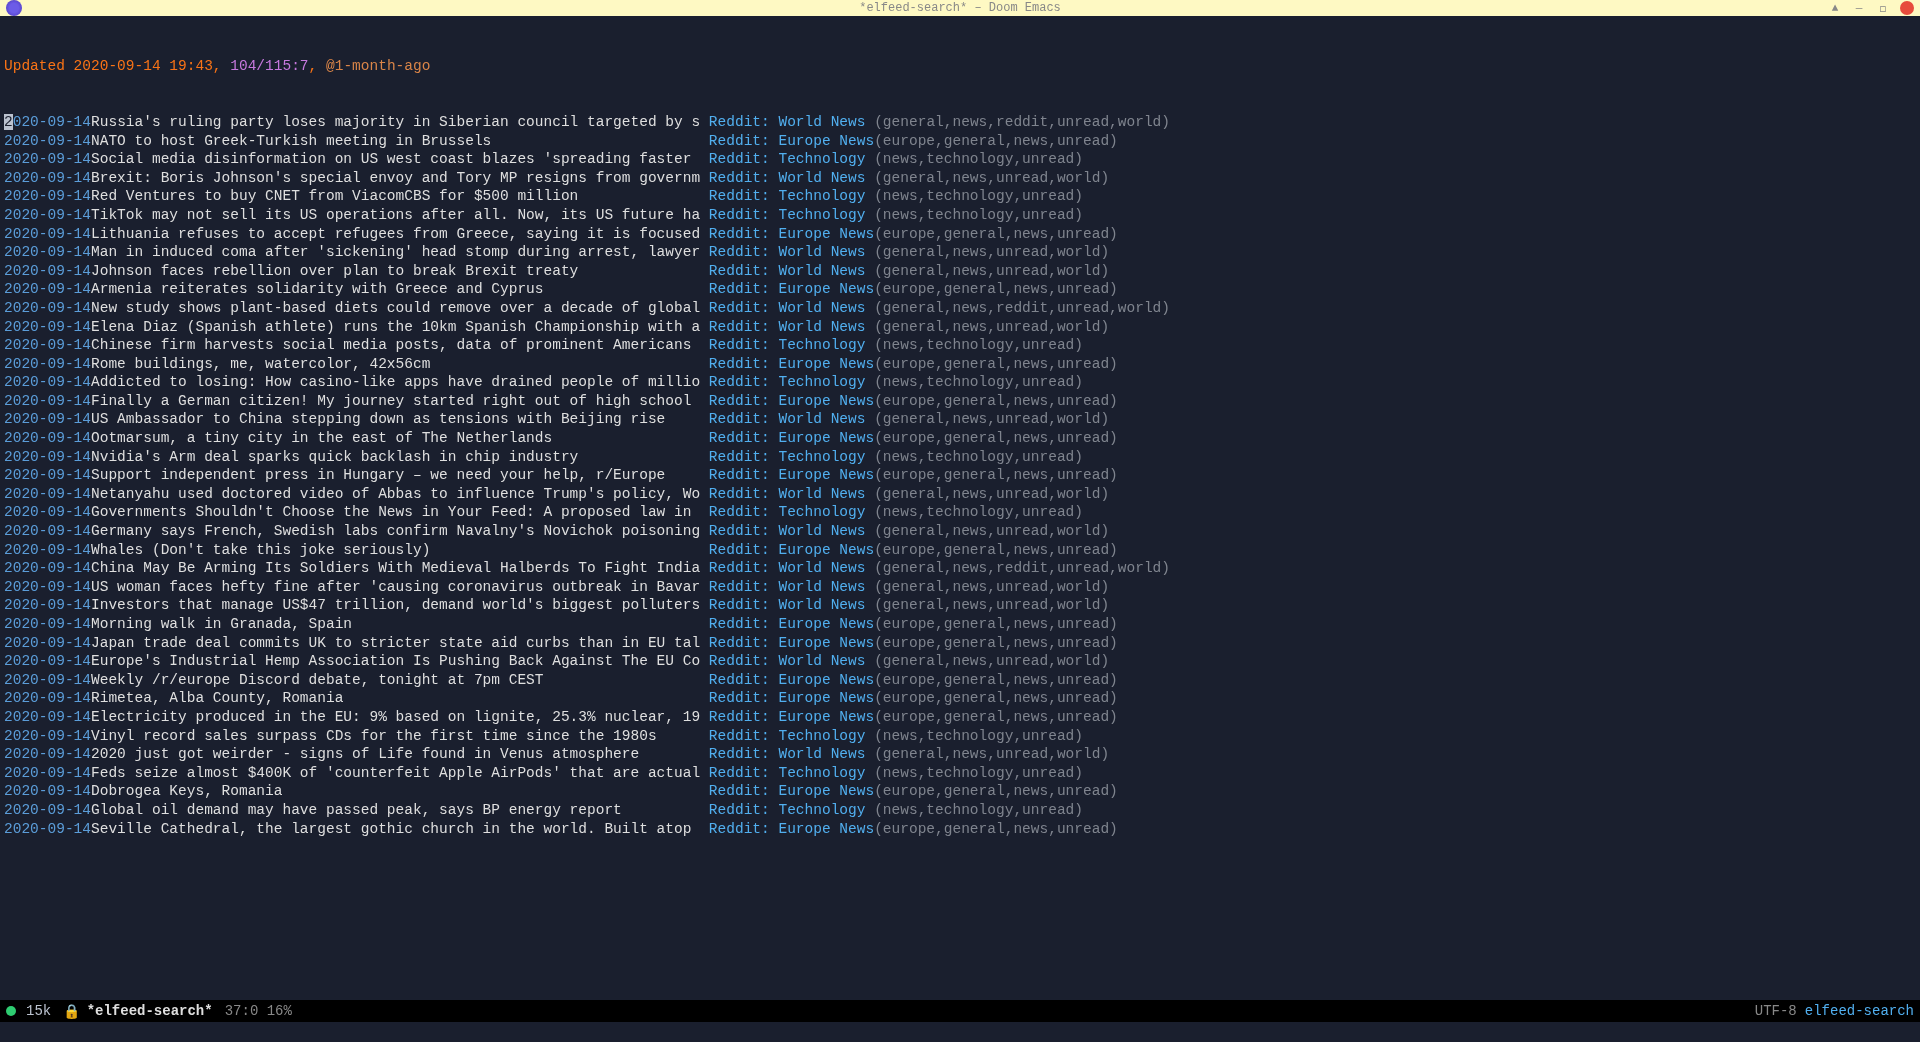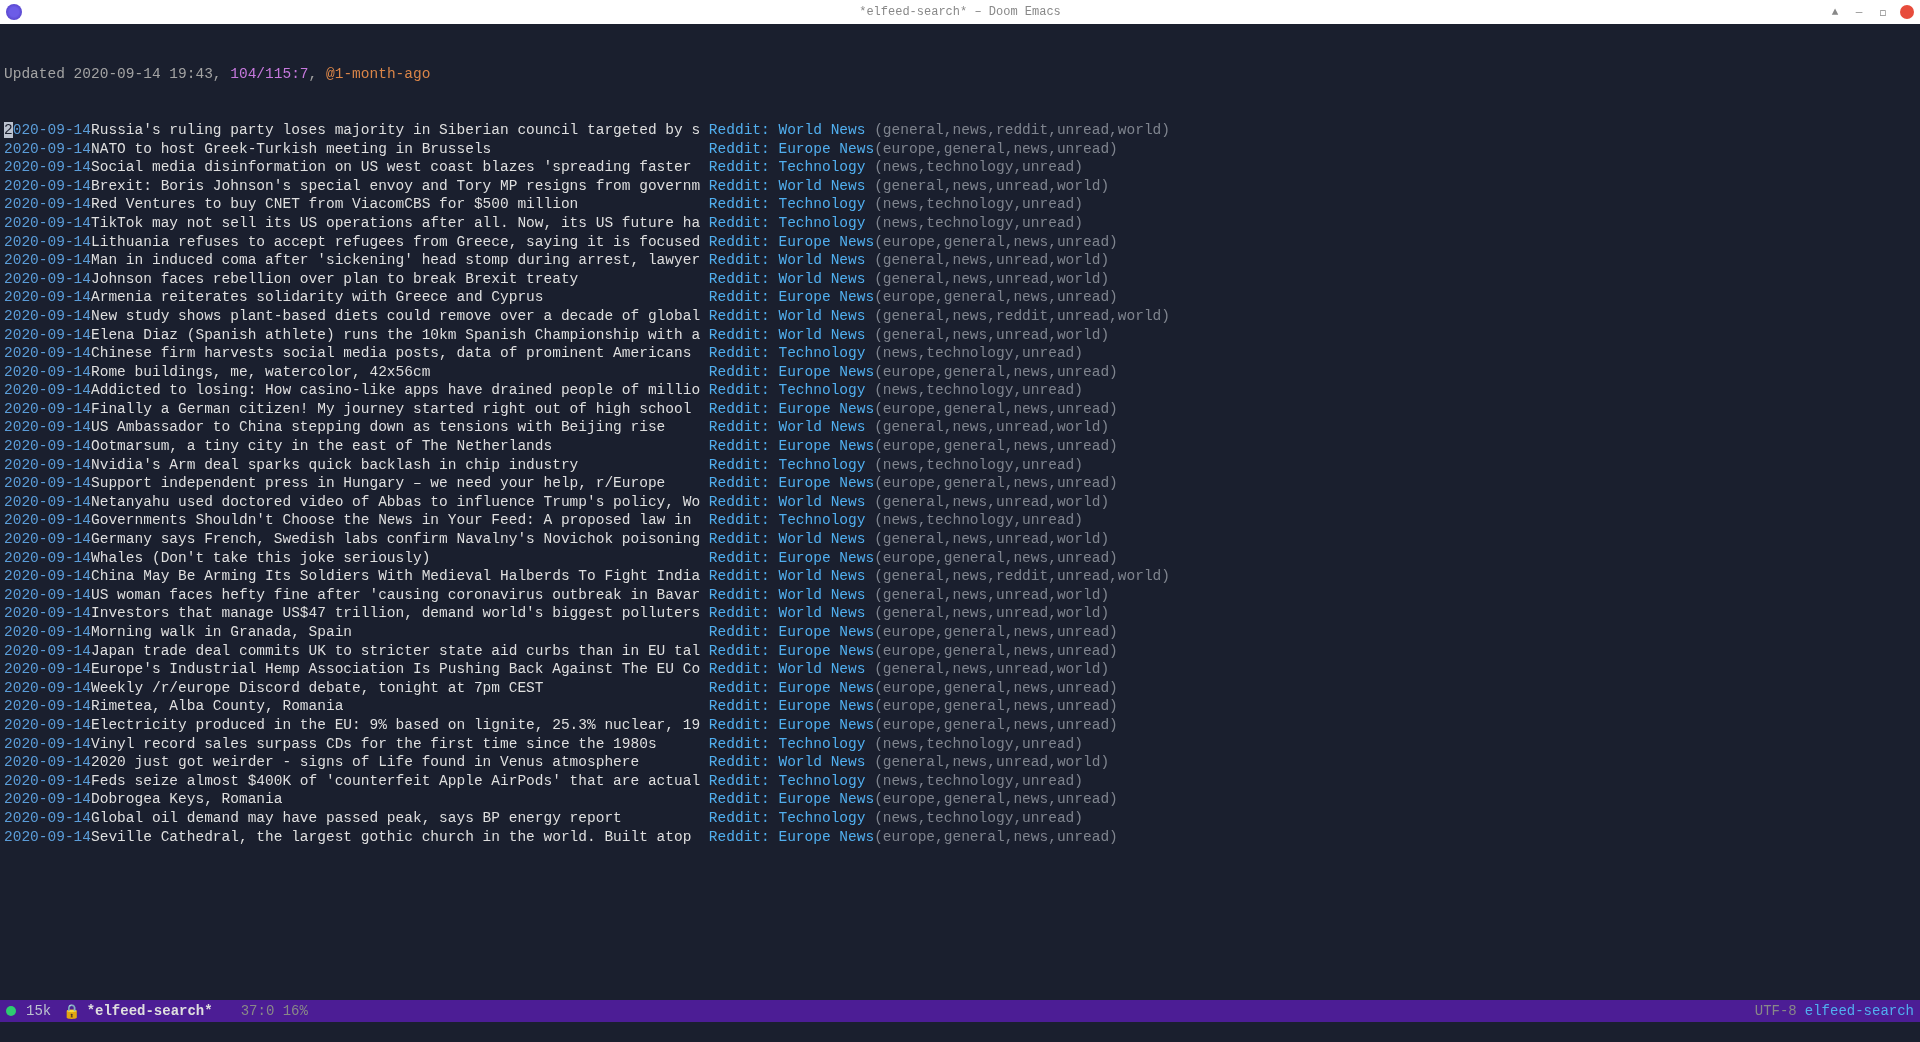--- a/index.html
+++ b/index.html
@@ -6,22 +6,22 @@
 html, body { width: 100%; height: 100%; overflow: hidden; }
 body {
   background: #1a1f2e;
   font-family: 'Consolas', 'Monaco', 'Courier New', monospace;
   font-size: 14.5px;
   color: #bbc2cf;
   display: flex;
   flex-direction: column;
 }
 .titlebar {
-  background: #ffffff;
-  height: 24px;
+  background: #fef9c3;
+  height: 16px;
   display: flex;
   align-items: center;
   position: relative;
   flex-shrink: 0;
 }
 .titlebar-left {
   display: flex;
   align-items: center;
   padding-left: 6px;
 }
@@ -50,46 +50,46 @@
 .win-close { background: #e74c3c; border-radius: 50%; }
 .win-arrow { color: #888; }
 .content {
   flex: 1 1 auto;
   overflow: hidden;
   padding: 4px 4px 0 4px;
   line-height: 18.6px;
   white-space: pre;
 }
 .header-line { }
-.hdr-updated { color: #a3a3a3; }
+.hdr-updated { color: #f97316; }
 .hdr-count { color: #c678dd; margin-top: 28px; }
 .hdr-filter { color: #da8548; }
 .entries { }
 .entry {
   display: flex;
   white-space: pre;
 }
 .date { color: #5b9dd9; }
 .title { color: #dfdfdf; }
 .cursor-char { background: #bbc2cf; color: #1a1f2e; }
 .feed { color: #51afef; }
 .tags { color: #7f848e; }
 .modeline {
   height: 22px;
-  background: #4c1d95;
+  background: #000000;
   display: flex;
   align-items: center;
   flex-shrink: 0;
   font-size: 14px;
   padding: 0 6px;
 }
 .ml-dot { width: 10px; height: 10px; background: #2ecc71; border-radius: 50%; margin-right: 10px; }
 .ml-size { color: #bbc2cf; margin-right: 12px; }
 .ml-lock { color: #f0c674; margin-right: 6px; }
-.ml-buf { color: #dfdfdf; font-weight: 600; margin-right: 28px; }
+.ml-buf { color: #dfdfdf; font-weight: 600; margin-right: 12px; }
 .ml-pos { color: #888; }
 .ml-right { margin-left: auto; display: flex; gap: 8px; }
 .ml-enc { color: #888; }
 .ml-mode { color: #51afef; }
 .minibuffer { height: 20px; background: #1a1f2e; flex-shrink: 0; }
 </style>
 </head>
 <body>
 
 <div class="titlebar">

